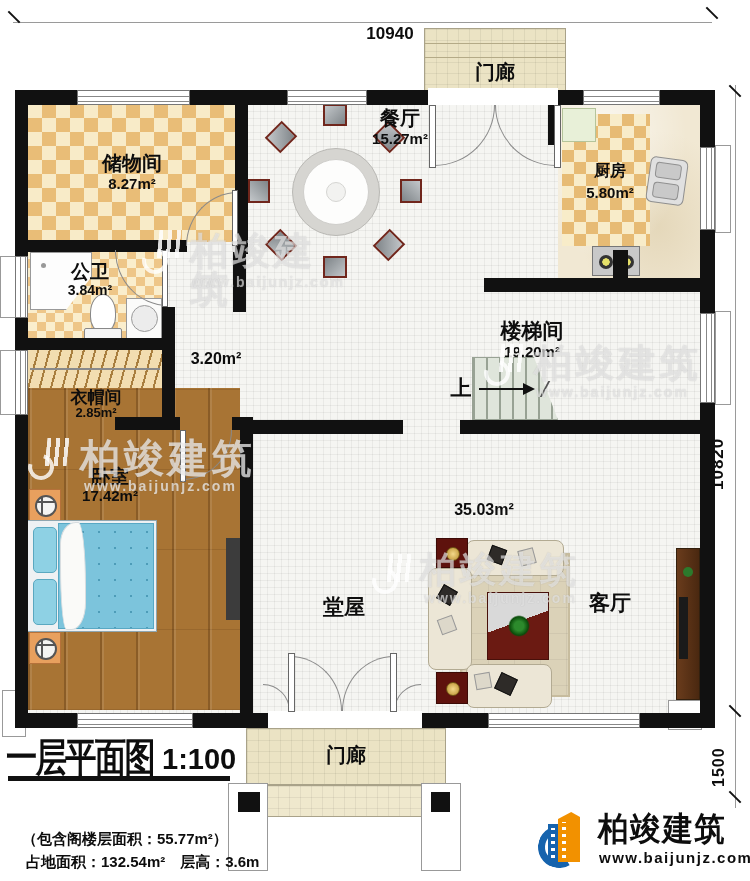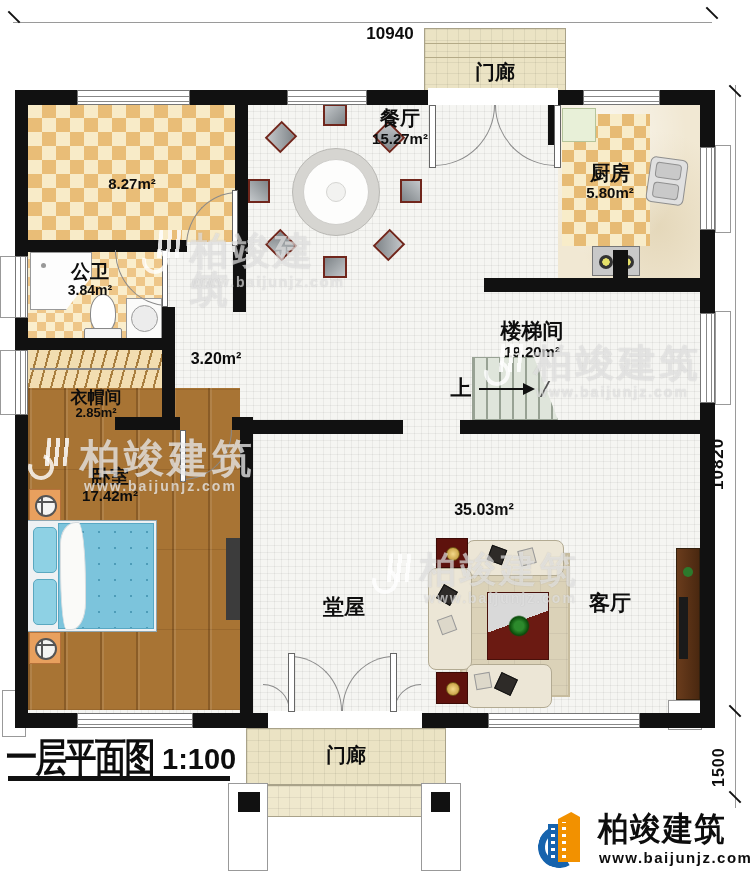--- a/index.html
+++ b/index.html
@@ -251,24 +251,25 @@
 
   <div class="abs arc" style="left:186px;top:192px;width:52px;height:54px;border-top-width:1.5px;border-left-width:1.5px;border-radius:100% 0 0 0;"></div>
   <div class="abs leaf" style="left:232px;top:190px;width:6px;height:56px;"></div>
 
   <div class="abs arc" style="left:115px;top:250px;width:53px;height:56px;border-left-width:1.5px;border-bottom-width:1.5px;border-radius:0 0 0 100%;"></div>
   <div class="abs leaf" style="left:162px;top:250px;width:6px;height:57px;"></div>
 
   <div class="abs arc" style="left:182px;top:430px;width:50px;height:50px;border-right-width:1.5px;border-bottom-width:1.5px;border-radius:0 0 100% 0;"></div>
   <div class="abs leaf" style="left:180px;top:430px;width:6px;height:52px;"></div>
 
+  <div class="abs lbl" style="left:28px;top:153px;width:208px;font-size:20px;">储物间</div>
   <div class="abs lbl" style="left:28px;top:176px;width:208px;font-size:15px;">8.27m²</div>
   <div class="abs lbl" style="left:355px;top:108px;width:90px;font-size:20px;">餐厅</div>
   <div class="abs lbl" style="left:350px;top:131px;width:100px;font-size:15px;">15.27m²</div>
-  <div class="abs lbl" style="left:570px;top:163px;width:80px;font-size:20px;">厨房</div>
+  <div class="abs lbl" style="left:570px;top:163px;width:80px;font-size:16px;">厨房</div>
   <div class="abs lbl" style="left:570px;top:185px;width:80px;font-size:15px;">5.80m²</div>
   <div class="abs lbl" style="left:55px;top:262px;width:70px;font-size:19px;">公卫</div>
   <div class="abs lbl" style="left:50px;top:283px;width:80px;font-size:14px;">3.84m²</div>
   <div class="abs lbl" style="left:180px;top:351px;width:72px;font-size:16px;">3.20m²</div>
   <div class="abs lbl" style="left:492px;top:320px;width:80px;font-size:21px;">楼梯间</div>
   <div class="abs lbl" style="left:492px;top:344px;width:80px;font-size:15px;">19.20m²</div>
   <div class="abs lbl" style="left:56px;top:389px;width:80px;font-size:17px;">衣帽间</div>
   <div class="abs lbl" style="left:60px;top:406px;width:72px;font-size:13px;">2.85m²</div>
   <div class="abs lbl" style="left:78px;top:467px;width:64px;font-size:19px;">卧室</div>
   <div class="abs lbl" style="left:70px;top:488px;width:80px;font-size:15px;">17.42m²</div>
@@ -297,20 +298,22 @@
   <div class="abs wm" style="left:370px;top:550px;width:240px;height:55px;">
     <div class="abs wmarc" style="left:2px;top:18px;"></div>
     <div class="abs wmbars" style="left:18px;top:4px;"></div>
     <div class="abs wmtxt" style="left:50px;top:2px;font-size:36px;">柏竣建筑</div>
     <div class="abs wmurl" style="left:54px;top:40px;">www.baijunjz.com</div>
   </div>
 
   <div class="abs lbl" style="left:6px;top:736px;width:230px;font-size:40px;letter-spacing:-2px;transform:scaleX(.78);transform-origin:left;text-align:left;">一层平面图</div>
   <div class="abs lbl" style="left:162px;top:744px;width:72px;font-size:29px;text-align:left;">1:100</div>
   <div class="abs" style="left:8px;top:776px;width:222px;height:5px;background:#111;"></div>
+  <div class="abs stats" style="left:22px;top:830px;">（包含阁楼层面积：55.77m²）</div>
+  <div class="abs stats" style="left:26px;top:853px;">占地面积：132.54m²　层高：3.6m</div>
 
   <div class="abs" style="left:536px;top:806px;width:210px;height:70px;">
     <div class="abs" style="left:0;top:4px;width:60px;height:64px;">
       <div class="abs" style="left:2px;top:16px;width:42px;height:42px;border:7px solid #1663ad;border-radius:50%;border-top-color:transparent;border-right-color:transparent;transform:rotate(15deg);"></div>
       <div class="abs" style="left:22px;top:2px;width:22px;height:50px;background:#f29100;clip-path:polygon(0 14%,60% 0,100% 10%,100% 100%,0 100%);">
         <div class="abs" style="left:4px;top:10px;width:4px;height:36px;background:repeating-linear-gradient(0deg,#fff 0 3px,transparent 3px 7px);"></div>
       </div>
       <div class="abs" style="left:12px;top:14px;width:10px;height:38px;background:#1663ad;">
         <div class="abs" style="left:3px;top:4px;width:4px;height:30px;background:repeating-linear-gradient(0deg,#fff 0 3px,transparent 3px 7px);"></div>
       </div>

